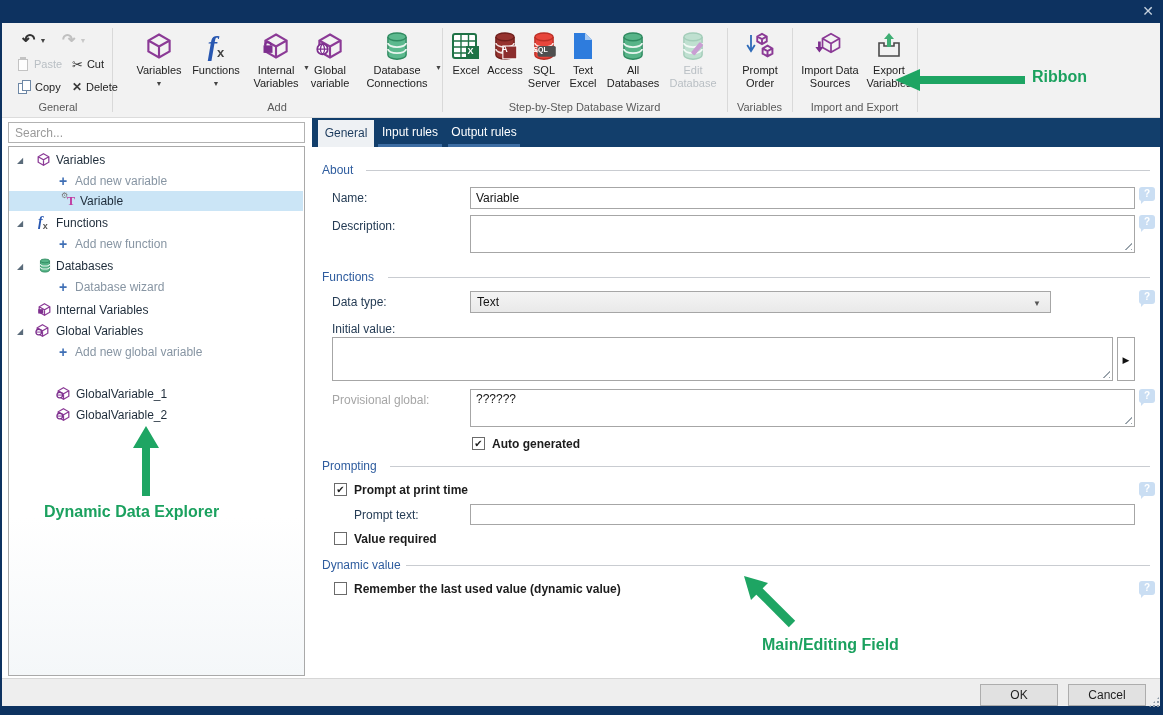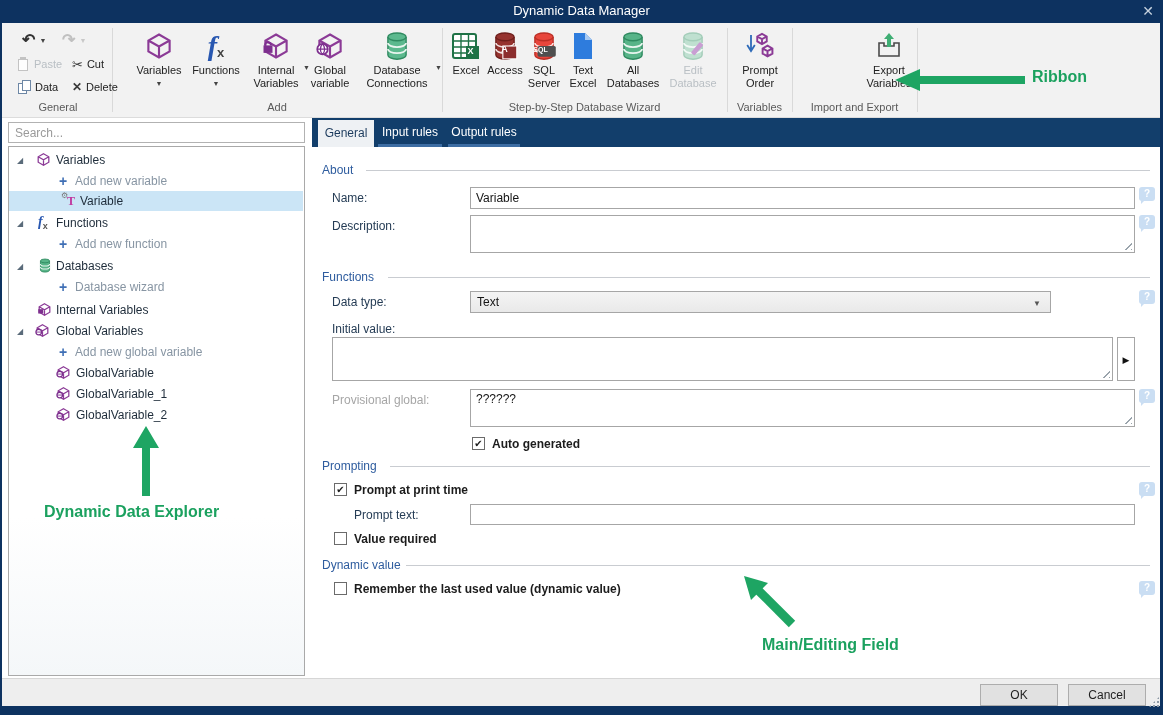--- a/index.html
+++ b/index.html
@@ -85,21 +85,20 @@
   svg { display:block; }
   .strokep { fill:none; stroke:#8b3a96; stroke-width:1.7; }
   .strokep-sm { fill:none; stroke:#8b3a96; stroke-width:2; }
 </style>
 </head>
 <body>
 
 <div class="window">
 
   <div class="abs titlebar">
-    <div class="abs title-text">Dynamic Data Manager</div>
     <div class="abs close-btn">✕</div>
   </div>
 
   <div class="abs ribbon">
     <div class="rsep" style="left:110px"></div>
     <div class="rsep" style="left:440px"></div>
     <div class="rsep" style="left:725px"></div>
     <div class="rsep" style="left:790px"></div>
     <div class="rsep" style="left:915px"></div>
 
@@ -120,21 +119,21 @@
     </div>
     <div class="sbtn" style="left:70px;top:32px">
       <span class="cut-g">✂</span>
       <span>Cut</span>
     </div>
     <div class="sbtn" style="left:16px;top:55px">
       <span class="ic-copy">
           <i></i>
           <i></i>
         </span>
-      <span>Data</span>
+      <span>Copy</span>
     </div>
     <div class="sbtn" style="left:70px;top:55px">
       <span class="del-g">✕</span>
       <span>Delete</span>
     </div>
     <div class="rgrouplbl" style="left:2px;width:108px">General</div>
 
     <div class="rbtn" style="left:128px;top:7px;width:58px">
       <div class="ric">
         <svg width="30" height="30" viewBox="0 0 24 24">
@@ -258,20 +257,29 @@
         <svg width="32" height="30" viewBox="0 0 32 30">
           <path d="M7 4 v14 M3.2 14 l3.8 6 3.8-6" fill="none" stroke="#2d6ab8" stroke-width="1.8"></path>
           <path class="strokep-sm" d="M20 3 25 5.8 25 11 20 13.8 15 11 15 5.8Z M15 5.8 20 8.6 25 5.8 M20 8.6 20 13.8" transform="translate(-1,0) scale(0.95)"></path>
           <path class="strokep-sm" d="M24 14 29 16.8 29 22 24 24.8 19 22 19 16.8Z M19 16.8 24 19.6 29 16.8 M24 19.6 24 24.8" transform="translate(0,1) scale(0.98)"></path>
         </svg>
       </div>
       <div>Prompt Order</div>
     </div>
     <div class="rgrouplbl" style="left:725px;width:65px">Variables</div>
 
+    <div class="rbtn" style="left:797px;top:7px;width:62px">
+      <div class="ric">
+        <svg width="32" height="30" viewBox="0 0 32 30">
+          <path class="strokep" d="M17 2.8 25.5 7.6 25.5 16.4 17 21.2 8.5 16.4 8.5 7.6Z M8.5 7.6 17 12.4 25.5 7.6 M17 12.4 17 21.2"></path>
+          <path d="M4.5 14 v6 h-3 l4.5 6 4.5-6 h-3 v-6 Z" fill="#7d2f8e" transform="translate(0,-2) scale(0.9)"></path>
+        </svg>
+      </div>
+      <div>Import Data Sources</div>
+    </div>
     <div class="rbtn" style="left:860px;top:7px;width:54px">
       <div class="ric">
         <svg width="30" height="30" viewBox="0 0 30 30">
           <path d="M5 12 v13 h20 v-13 h-5 v3 h-10 v-3 Z" fill="none" stroke="#4a4a4a" stroke-width="1.6"></path>
           <path d="M15 2 l5 6 h-3 v8 h-4 v-8 h-3 Z" fill="#3fae74"></path>
         </svg>
       </div>
       <div>Export Variables</div>
     </div>
     <div class="rgrouplbl" style="left:790px;width:125px">Import and Export</div>
@@ -348,30 +356,20 @@
         <path class="strokep-sm" d="M12 2.8 20.5 7.6 20.5 16.4 12 21.2 3.5 16.4 3.5 7.6Z M3.5 7.6 12 12.4 20.5 7.6 M12 12.4 12 21.2"></path>
         <circle cx="6" cy="14.5" r="4.5" fill="#fff" stroke="#7d2f8e" stroke-width="2"></circle>
         <path d="M1.5 14.5 h9" stroke="#7d2f8e" stroke-width="1.4"></path>
       </svg>
     </span>
     <span class="tlabel" style="left:47px">Global Variables</span>
   </div>
   <div class="trow" style="top:342px">
     <span class="plus" style="left:50px">+</span>
     <span class="tlabel dim" style="left:66px">Add new global variable</span>
-  </div>
-  <div class="trow" style="top:363px">
-    <span class="tico" style="left:47px">
-      <svg width="15" height="15" viewBox="0 0 24 24">
-        <path class="strokep-sm" d="M12 2.8 20.5 7.6 20.5 16.4 12 21.2 3.5 16.4 3.5 7.6Z M3.5 7.6 12 12.4 20.5 7.6 M12 12.4 12 21.2"></path>
-        <circle cx="6" cy="14.5" r="4.5" fill="#fff" stroke="#7d2f8e" stroke-width="2"></circle>
-        <path d="M1.5 14.5 h9" stroke="#7d2f8e" stroke-width="1.4"></path>
-      </svg>
-    </span>
-    <span class="tlabel" style="left:67px">GlobalVariable</span>
   </div>
   <div class="trow" style="top:384px">
     <span class="tico" style="left:47px">
       <svg width="15" height="15" viewBox="0 0 24 24">
         <path class="strokep-sm" d="M12 2.8 20.5 7.6 20.5 16.4 12 21.2 3.5 16.4 3.5 7.6Z M3.5 7.6 12 12.4 20.5 7.6 M12 12.4 12 21.2"></path>
         <circle cx="6" cy="14.5" r="4.5" fill="#fff" stroke="#7d2f8e" stroke-width="2"></circle>
         <path d="M1.5 14.5 h9" stroke="#7d2f8e" stroke-width="1.4"></path>
       </svg>
     </span>
     <span class="tlabel" style="left:67px">GlobalVariable_1</span>

